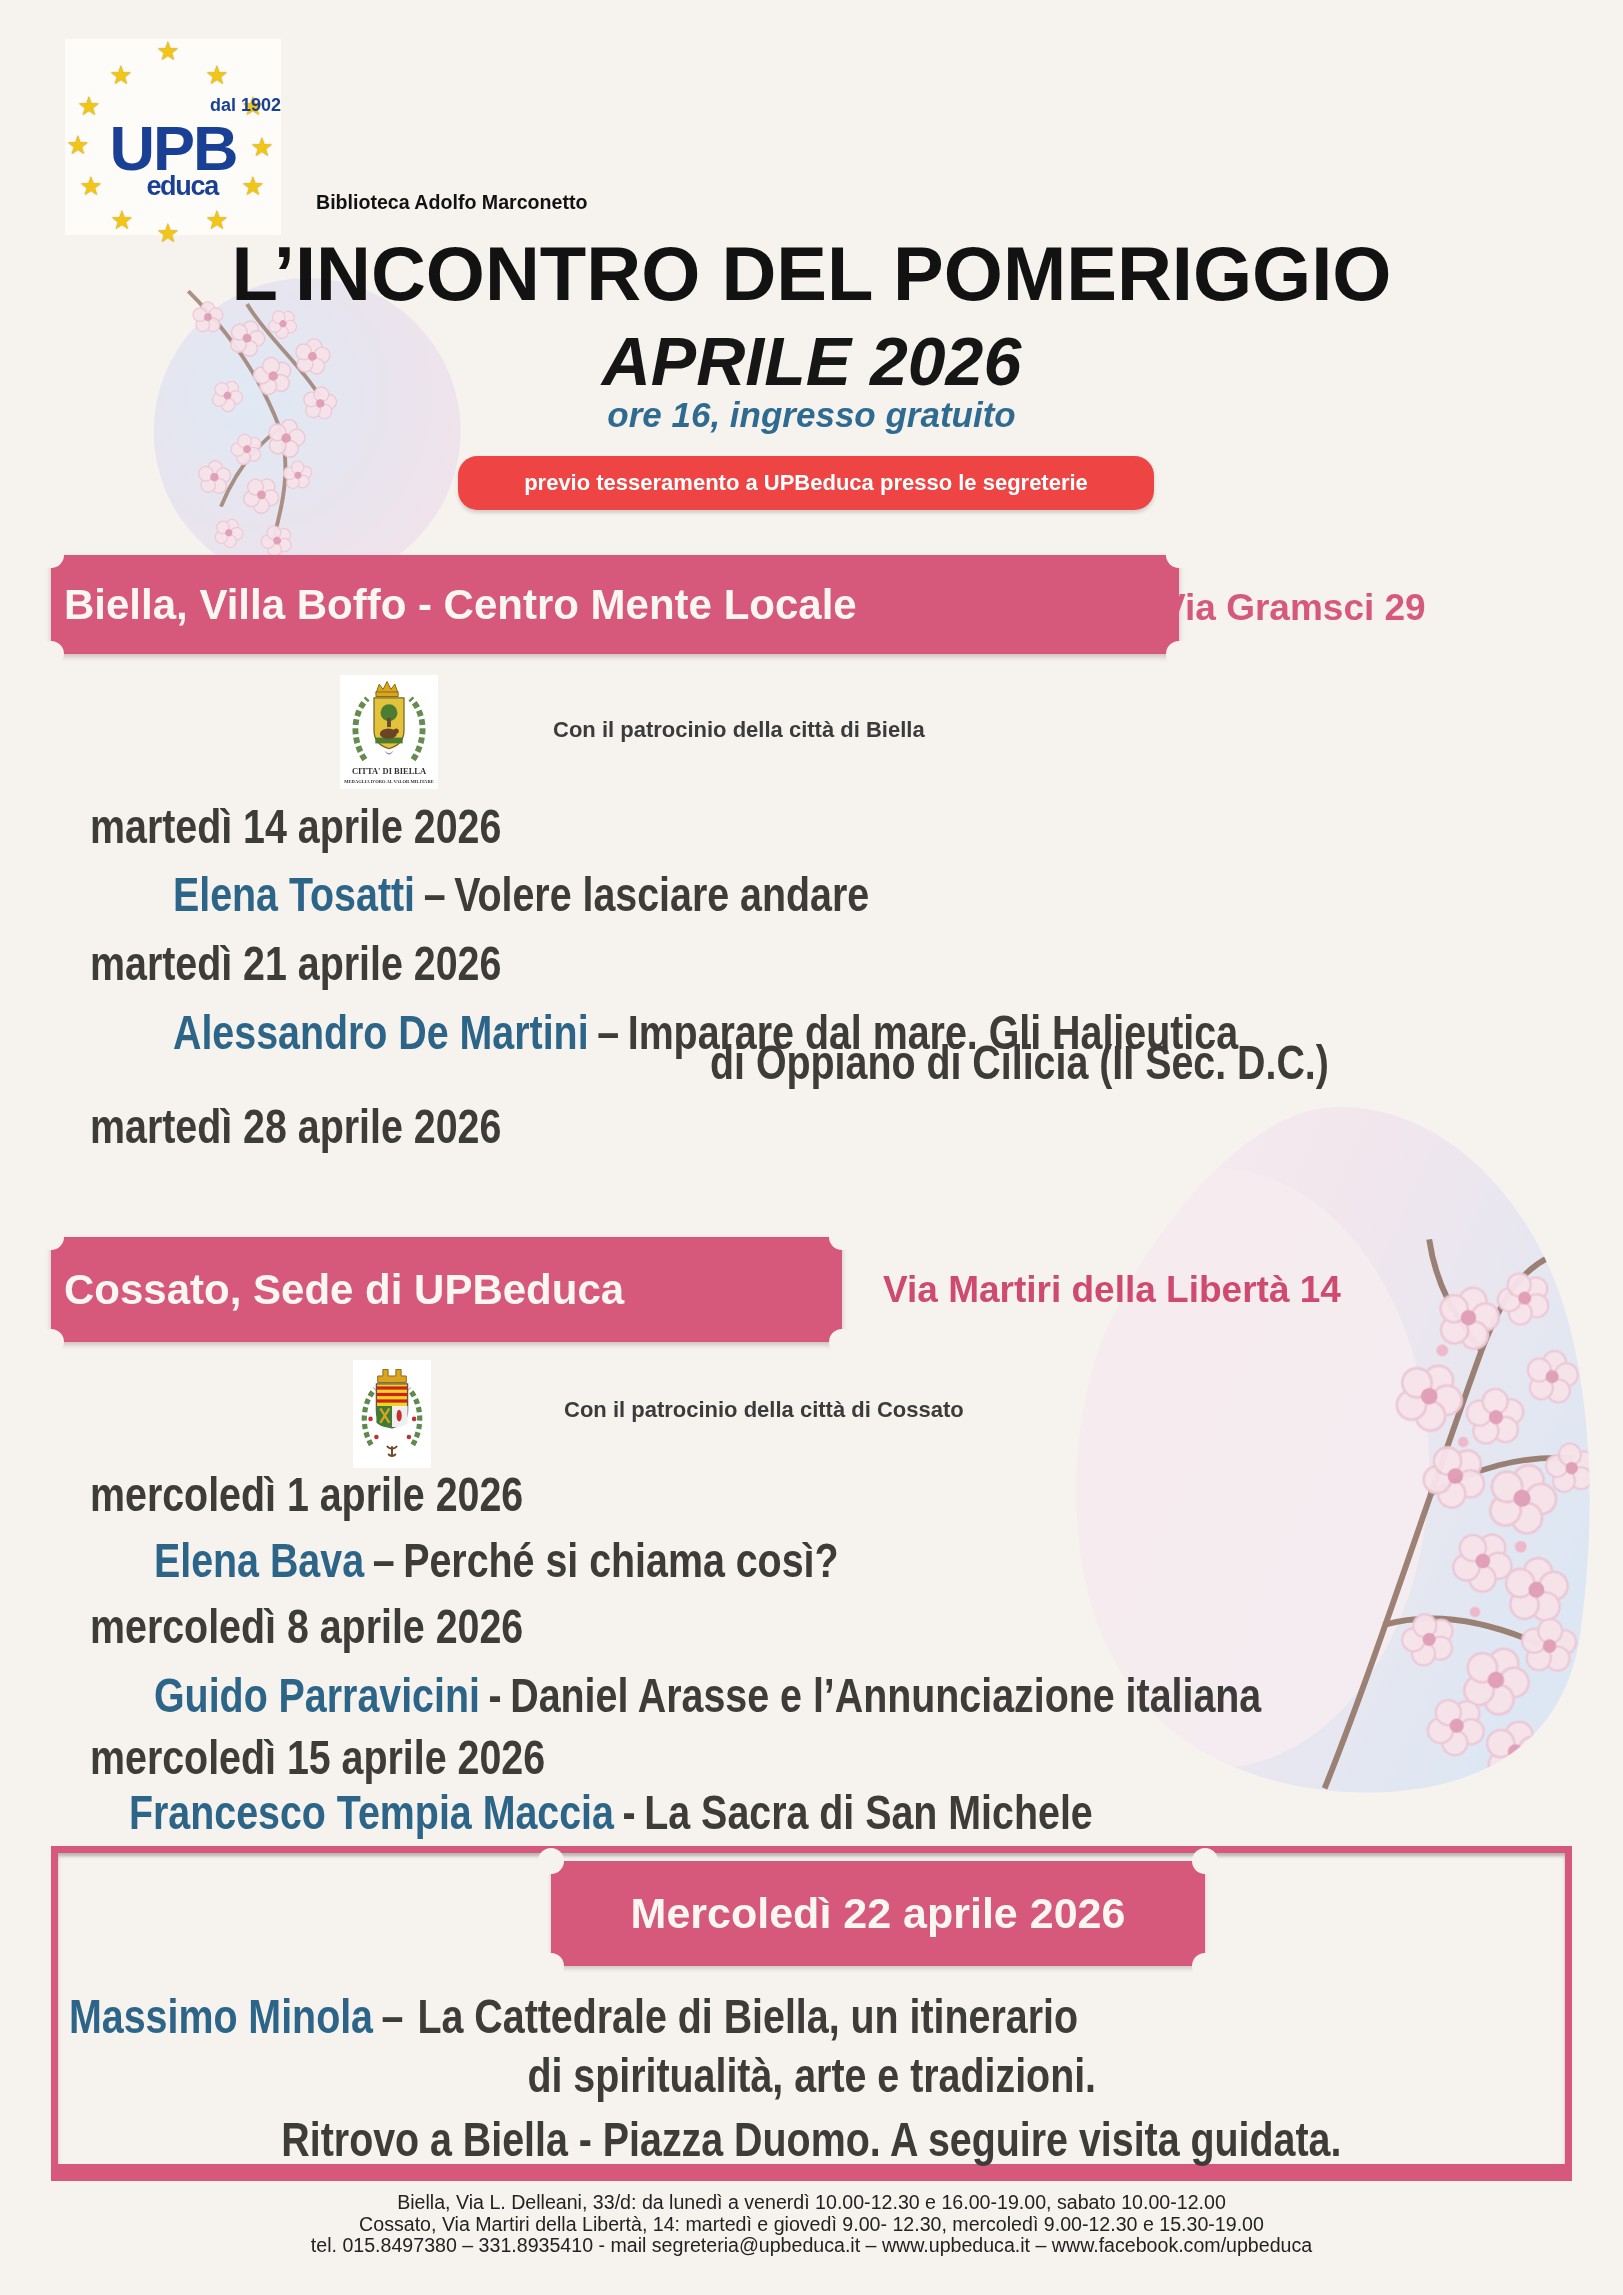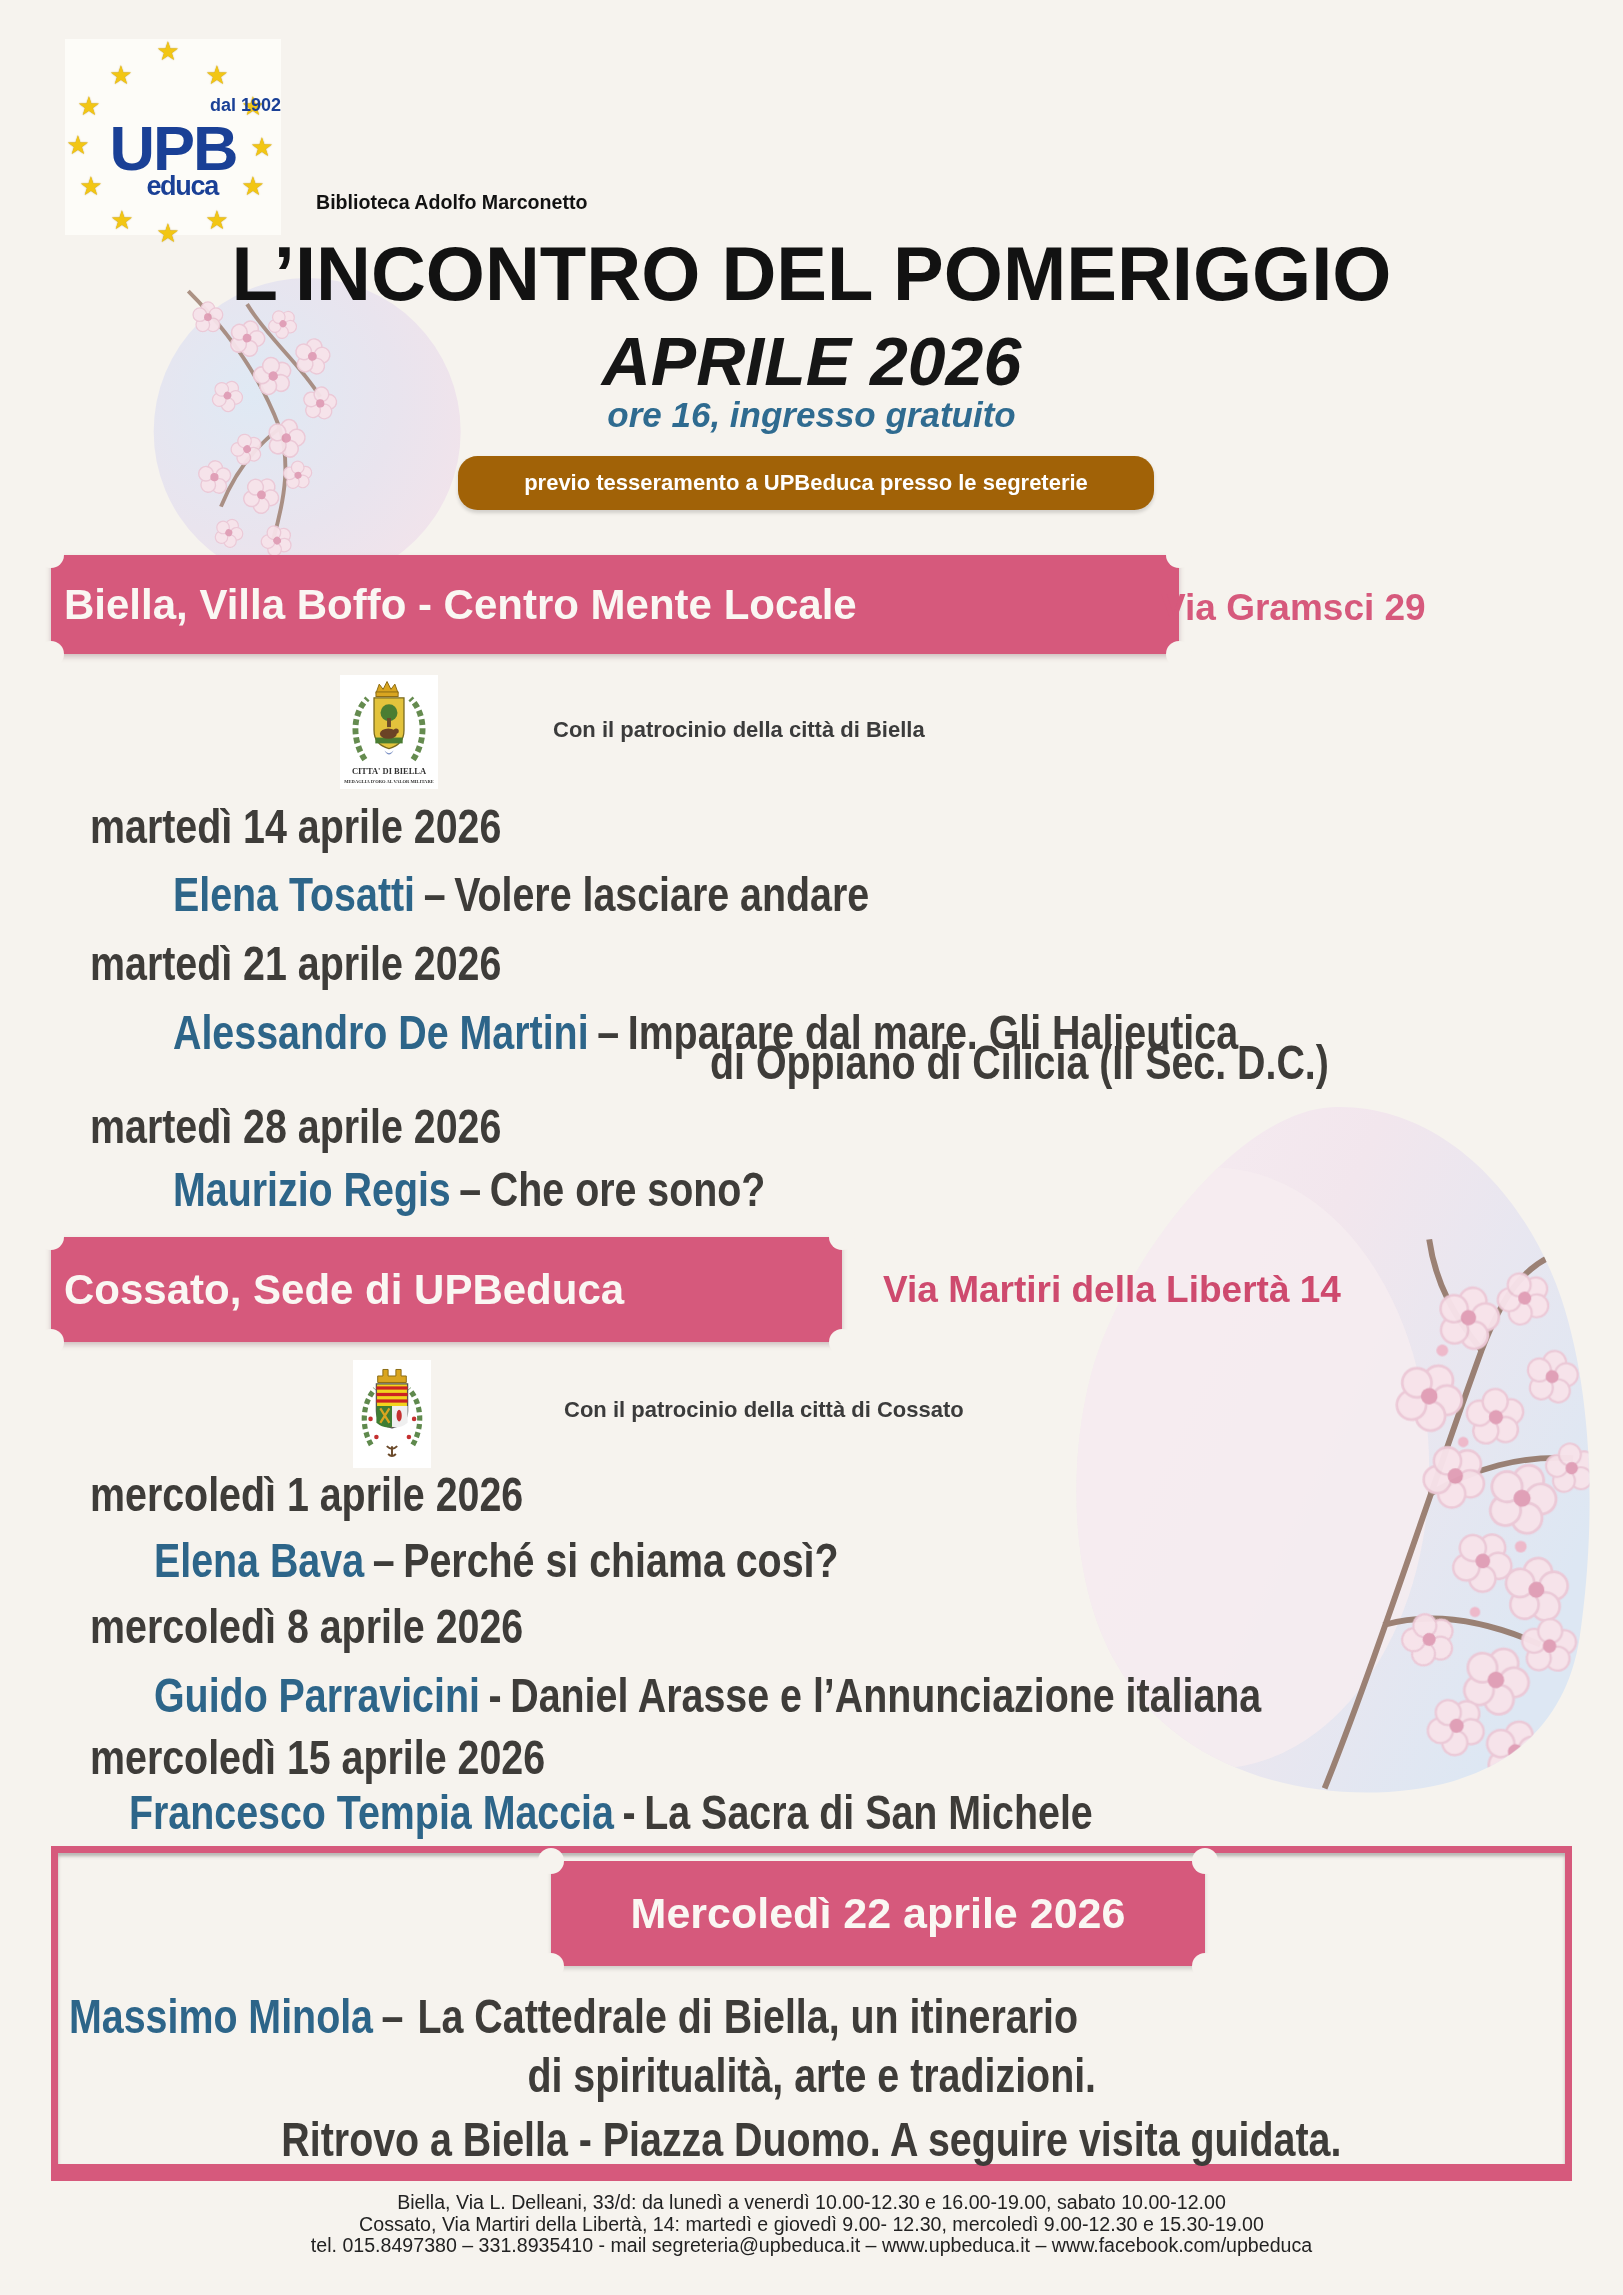--- a/index.html
+++ b/index.html
@@ -22,21 +22,21 @@
   .logo-since{position:absolute; left:0; top:56px; width:100%; text-align:right; font-weight:700; font-size:18px; color:#1a4096;}
   .logo-acronym{position:absolute; left:0; top:77px; width:100%; text-align:center; font-weight:700; font-size:63px; letter-spacing:-2px; color:#1a4096; line-height:65px;}
   .logo-word{position:absolute; left:9.2px; top:128px; width:100%; text-align:center; font-weight:700; font-size:27px; letter-spacing:-1.3px; color:#1a4096; line-height:39px;}
 
   .library-label{left:316px; top:191px; font-size:19.6px; font-weight:700; color:#121212; z-index:2;}
 
   .main-title{top:230px; font-size:76px; font-weight:800; color:#121212; letter-spacing:0px; z-index:2;}
   .month-title{top:322px; font-size:68px; font-weight:800; font-style:italic; color:#161616; z-index:2;}
   .subtitle{top:395px; font-size:35px; font-weight:700; font-style:italic; color:#2f6b90; z-index:2;}
 
-  .pill{left:458px; top:456px; width:696px; height:54px; background:#a16207; border-radius:19.6px;
+  .pill{left:458px; top:456px; width:696px; height:54px; background:#ef4444; border-radius:19.6px;
         display:flex; align-items:center; justify-content:center; z-index:2; box-shadow:0 2.6px 3.9px rgba(0,0,0,.15);}
   .pill span{color:#fff; font-size:22px; font-weight:700;}
 
   .venue-banner{background:#d6597c; display:flex; align-items:center; z-index:1; box-shadow:0 3.3px 5.2px rgba(90,40,55,.25);}
   .venue-banner .vb-text{color:#faf7f3; font-size:42px; font-weight:700; padding-left:13px; white-space:nowrap;}
   .banner-biella{left:51px; top:555px; width:1128px; height:99px;}
   .banner-cossato{left:51px; top:1237px; width:791px; height:105px;}
   .notch{position:absolute; width:26px; height:26px; border-radius:50%; background:#f6f3ee;}
   .n-tl{left:-13px; top:-13px;} .n-tr{right:-13px; top:-13px;}
   .n-bl{left:-13px; bottom:-13px;} .n-br{right:-13px; bottom:-13px;}
@@ -215,22 +215,20 @@
   <div class="abs line event-line" style="left:173px; top:867px;">
     <span class="cond"><span class="speaker">Elena Tosatti</span><span class="sep">–</span><span class="etitle">Volere lasciare andare</span></span></div>
   <div class="abs line date-line" style="left:90px; top:936px;">
     <span class="cond">martedì 21 aprile 2026</span></div>
   <div class="abs line event-line" style="left:173px; top:1005px;">
     <span class="cond"><span class="speaker">Alessandro De Martini</span><span class="sep">–</span><span class="etitle">Imparare dal mare. Gli Halieutica</span></span></div>
   <div class="abs line cont-line" style="left:710px; top:1035px;">
     <span class="cond">di Oppiano di Cilicia (II Sec. D.C.)</span></div>
   <div class="abs line date-line" style="left:90px; top:1099px;">
     <span class="cond">martedì 28 aprile 2026</span></div>
-  <div class="abs line event-line" style="left:173px; top:1162px;">
-    <span class="cond"><span class="speaker">Maurizio Regis</span><span class="sep">–</span><span class="etitle">Che ore sono?</span></span></div>
 
   <div class="abs venue-banner banner-cossato">
     <div class="notch n-tl"></div>
     <div class="notch n-tr"></div>
     <div class="notch n-bl"></div>
     <div class="notch n-br"></div>
     <span class="vb-text">Cossato, Sede di UPBeduca</span>
   </div>
   <div class="abs address addr-cossato">Via Martiri della Libertà 14</div>
 

